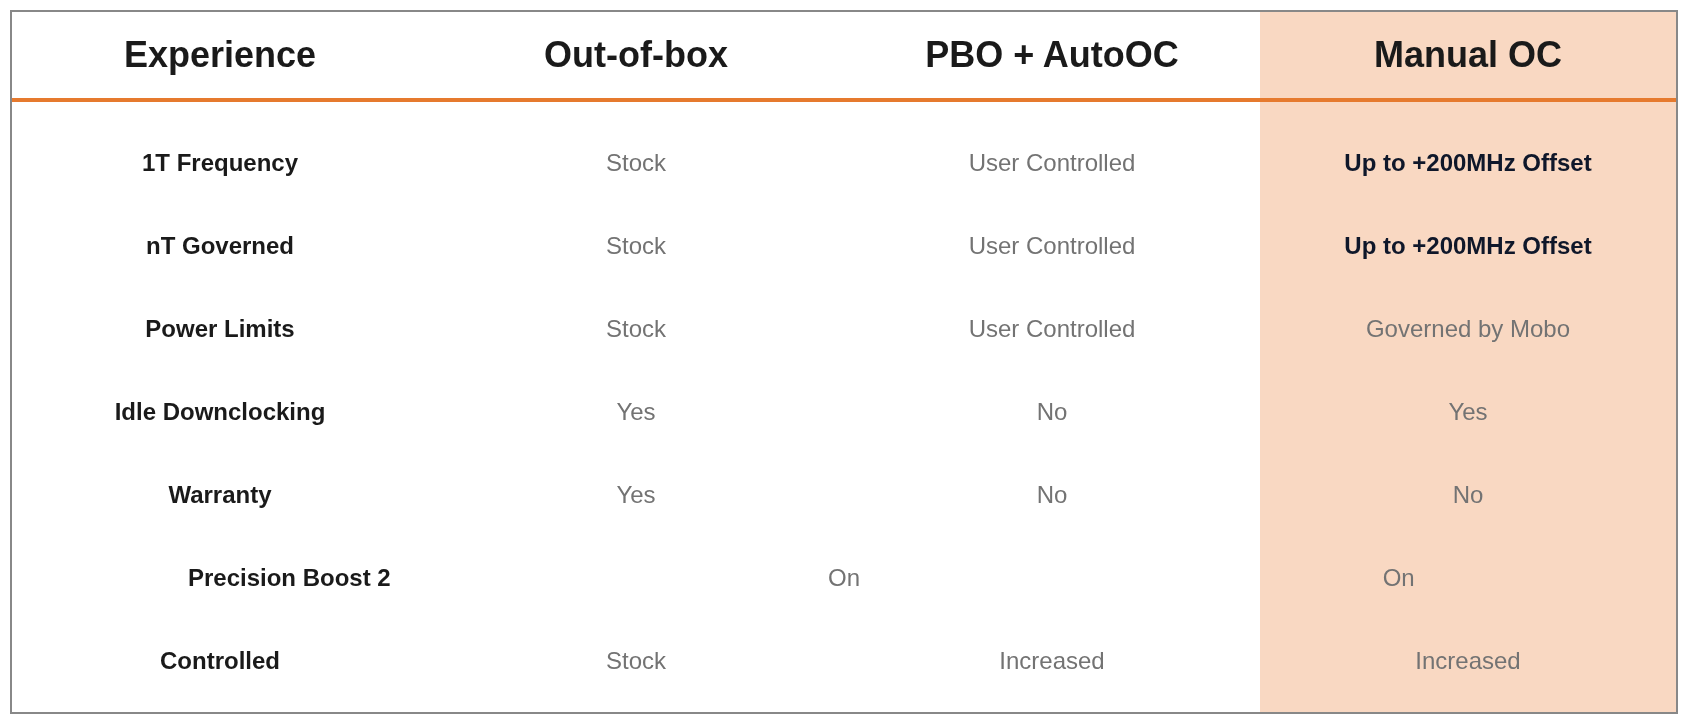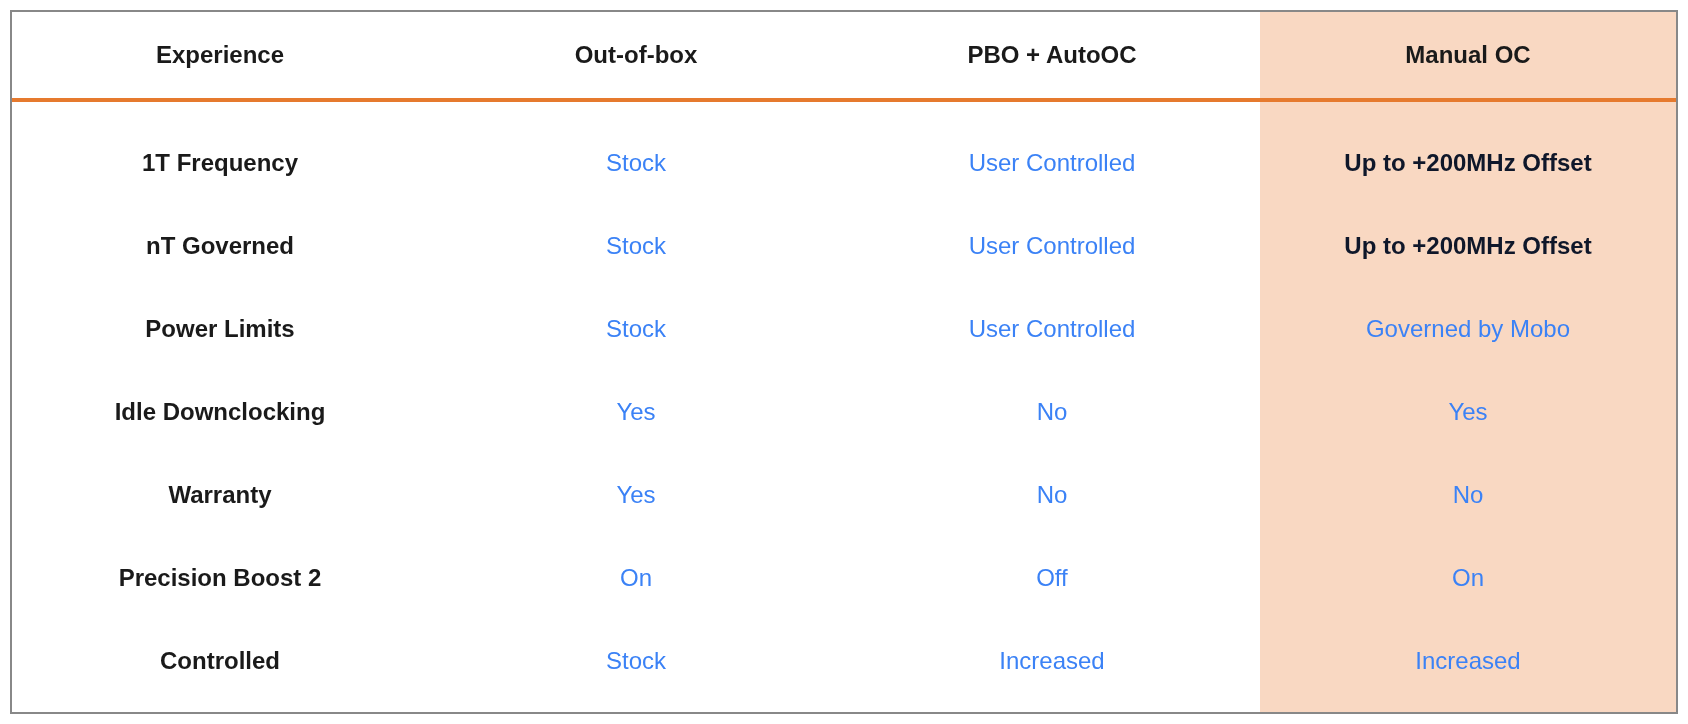--- a/index.html
+++ b/index.html
@@ -37,21 +37,21 @@
     height: 90px;
     border-bottom: 4px solid #e67a2e;
     position: relative;
     z-index: 1;
   }
   .header-cell {
     flex: 1;
     display: flex;
     align-items: center;
     justify-content: center;
-    font-size: 24px;
+    font-size: 36px;
     font-weight: 700;
     color: #1a1a1a;
   }
   .body {
     flex: 1;
     display: flex;
     flex-direction: column;
     position: relative;
     z-index: 1;
     padding: 20px 0 10px 0;
@@ -59,21 +59,21 @@
   .row {
     flex: 1;
     display: flex;
   }
   .cell {
     flex: 1;
     display: flex;
     align-items: center;
     justify-content: center;
     font-size: 24px;
-    color: #3b82f6;
+    color: #737373;
   }
   .row-label {
     font-weight: 700;
     color: #1a1a1a;
   }
   .bold-cell {
     font-weight: 700;
     color: #0f172a;
   }
 </style>
@@ -123,21 +123,20 @@
     <div class="row">
       <div class="cell row-label">Warranty</div>
       <div class="cell">Yes</div>
       <div class="cell">No</div>
       <div class="cell">No</div>
     </div>
 
     <div class="row">
       <div class="cell row-label">Precision Boost 2</div>
       <div class="cell">On</div>
-      <div class="cell">Off</div>
       <div class="cell">On</div>
     </div>
 
     <div class="row">
       <div class="cell row-label">Controlled</div>
       <div class="cell">Stock</div>
       <div class="cell">Increased</div>
       <div class="cell">Increased</div>
     </div>
 

